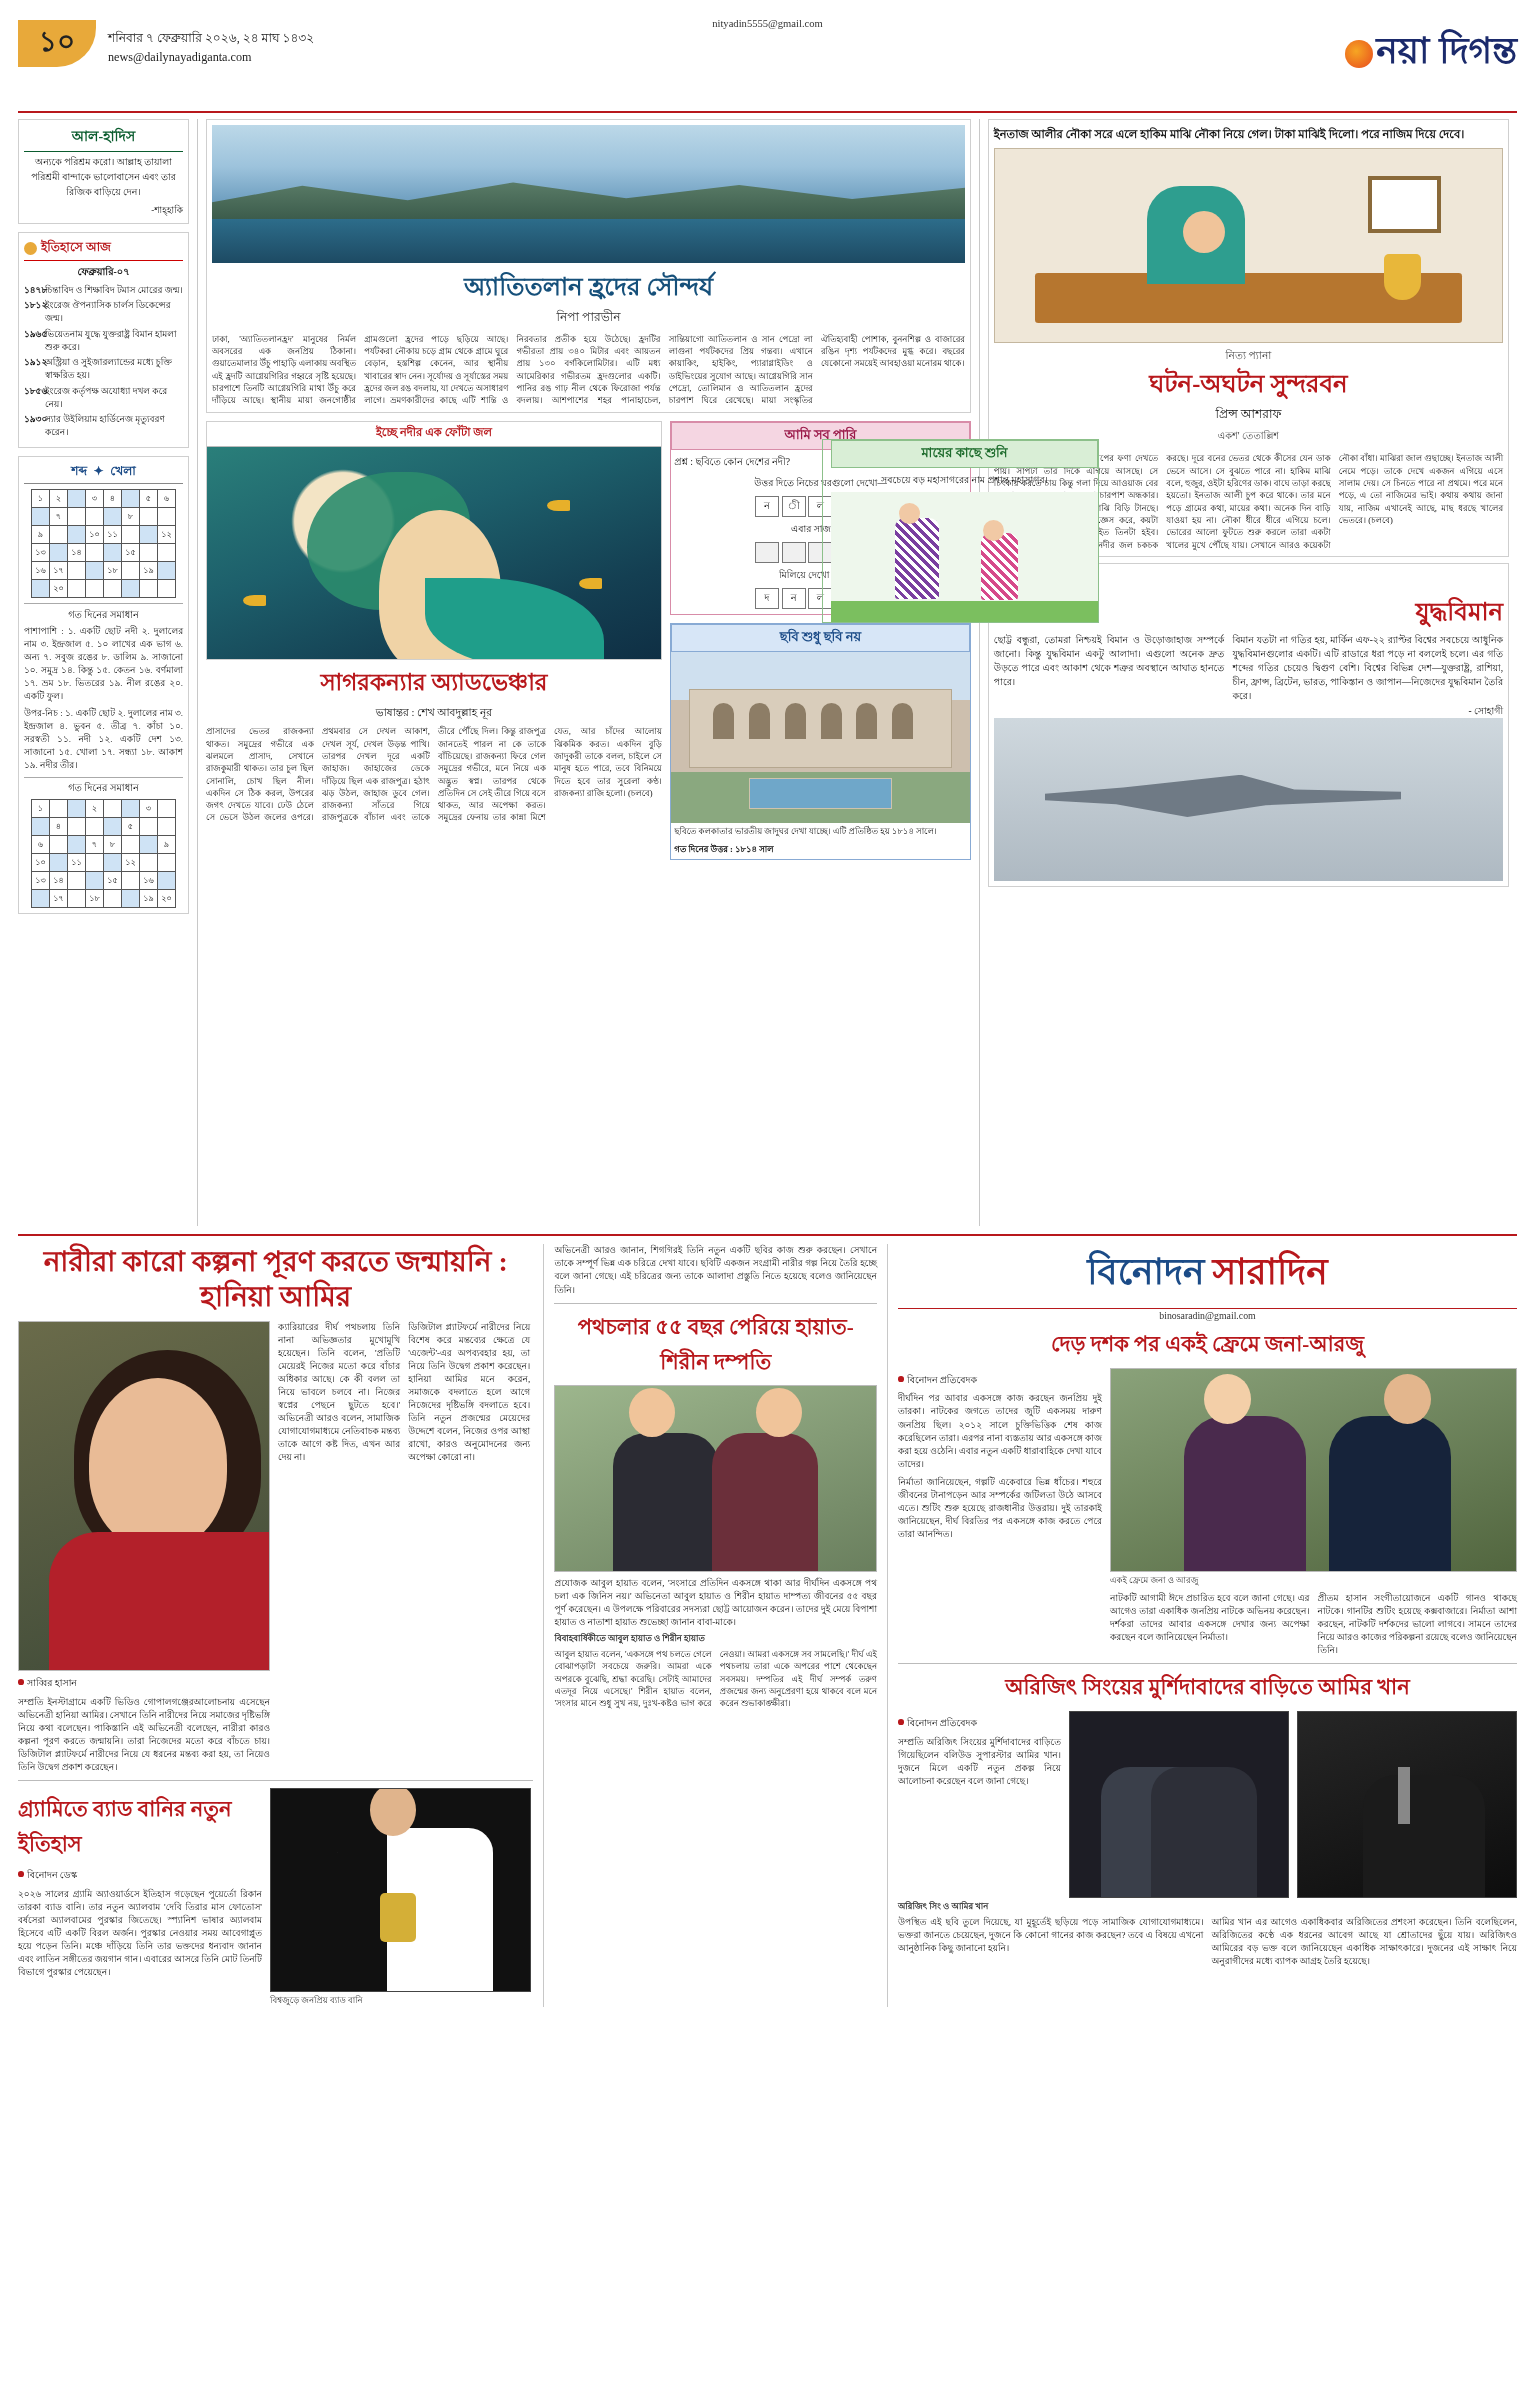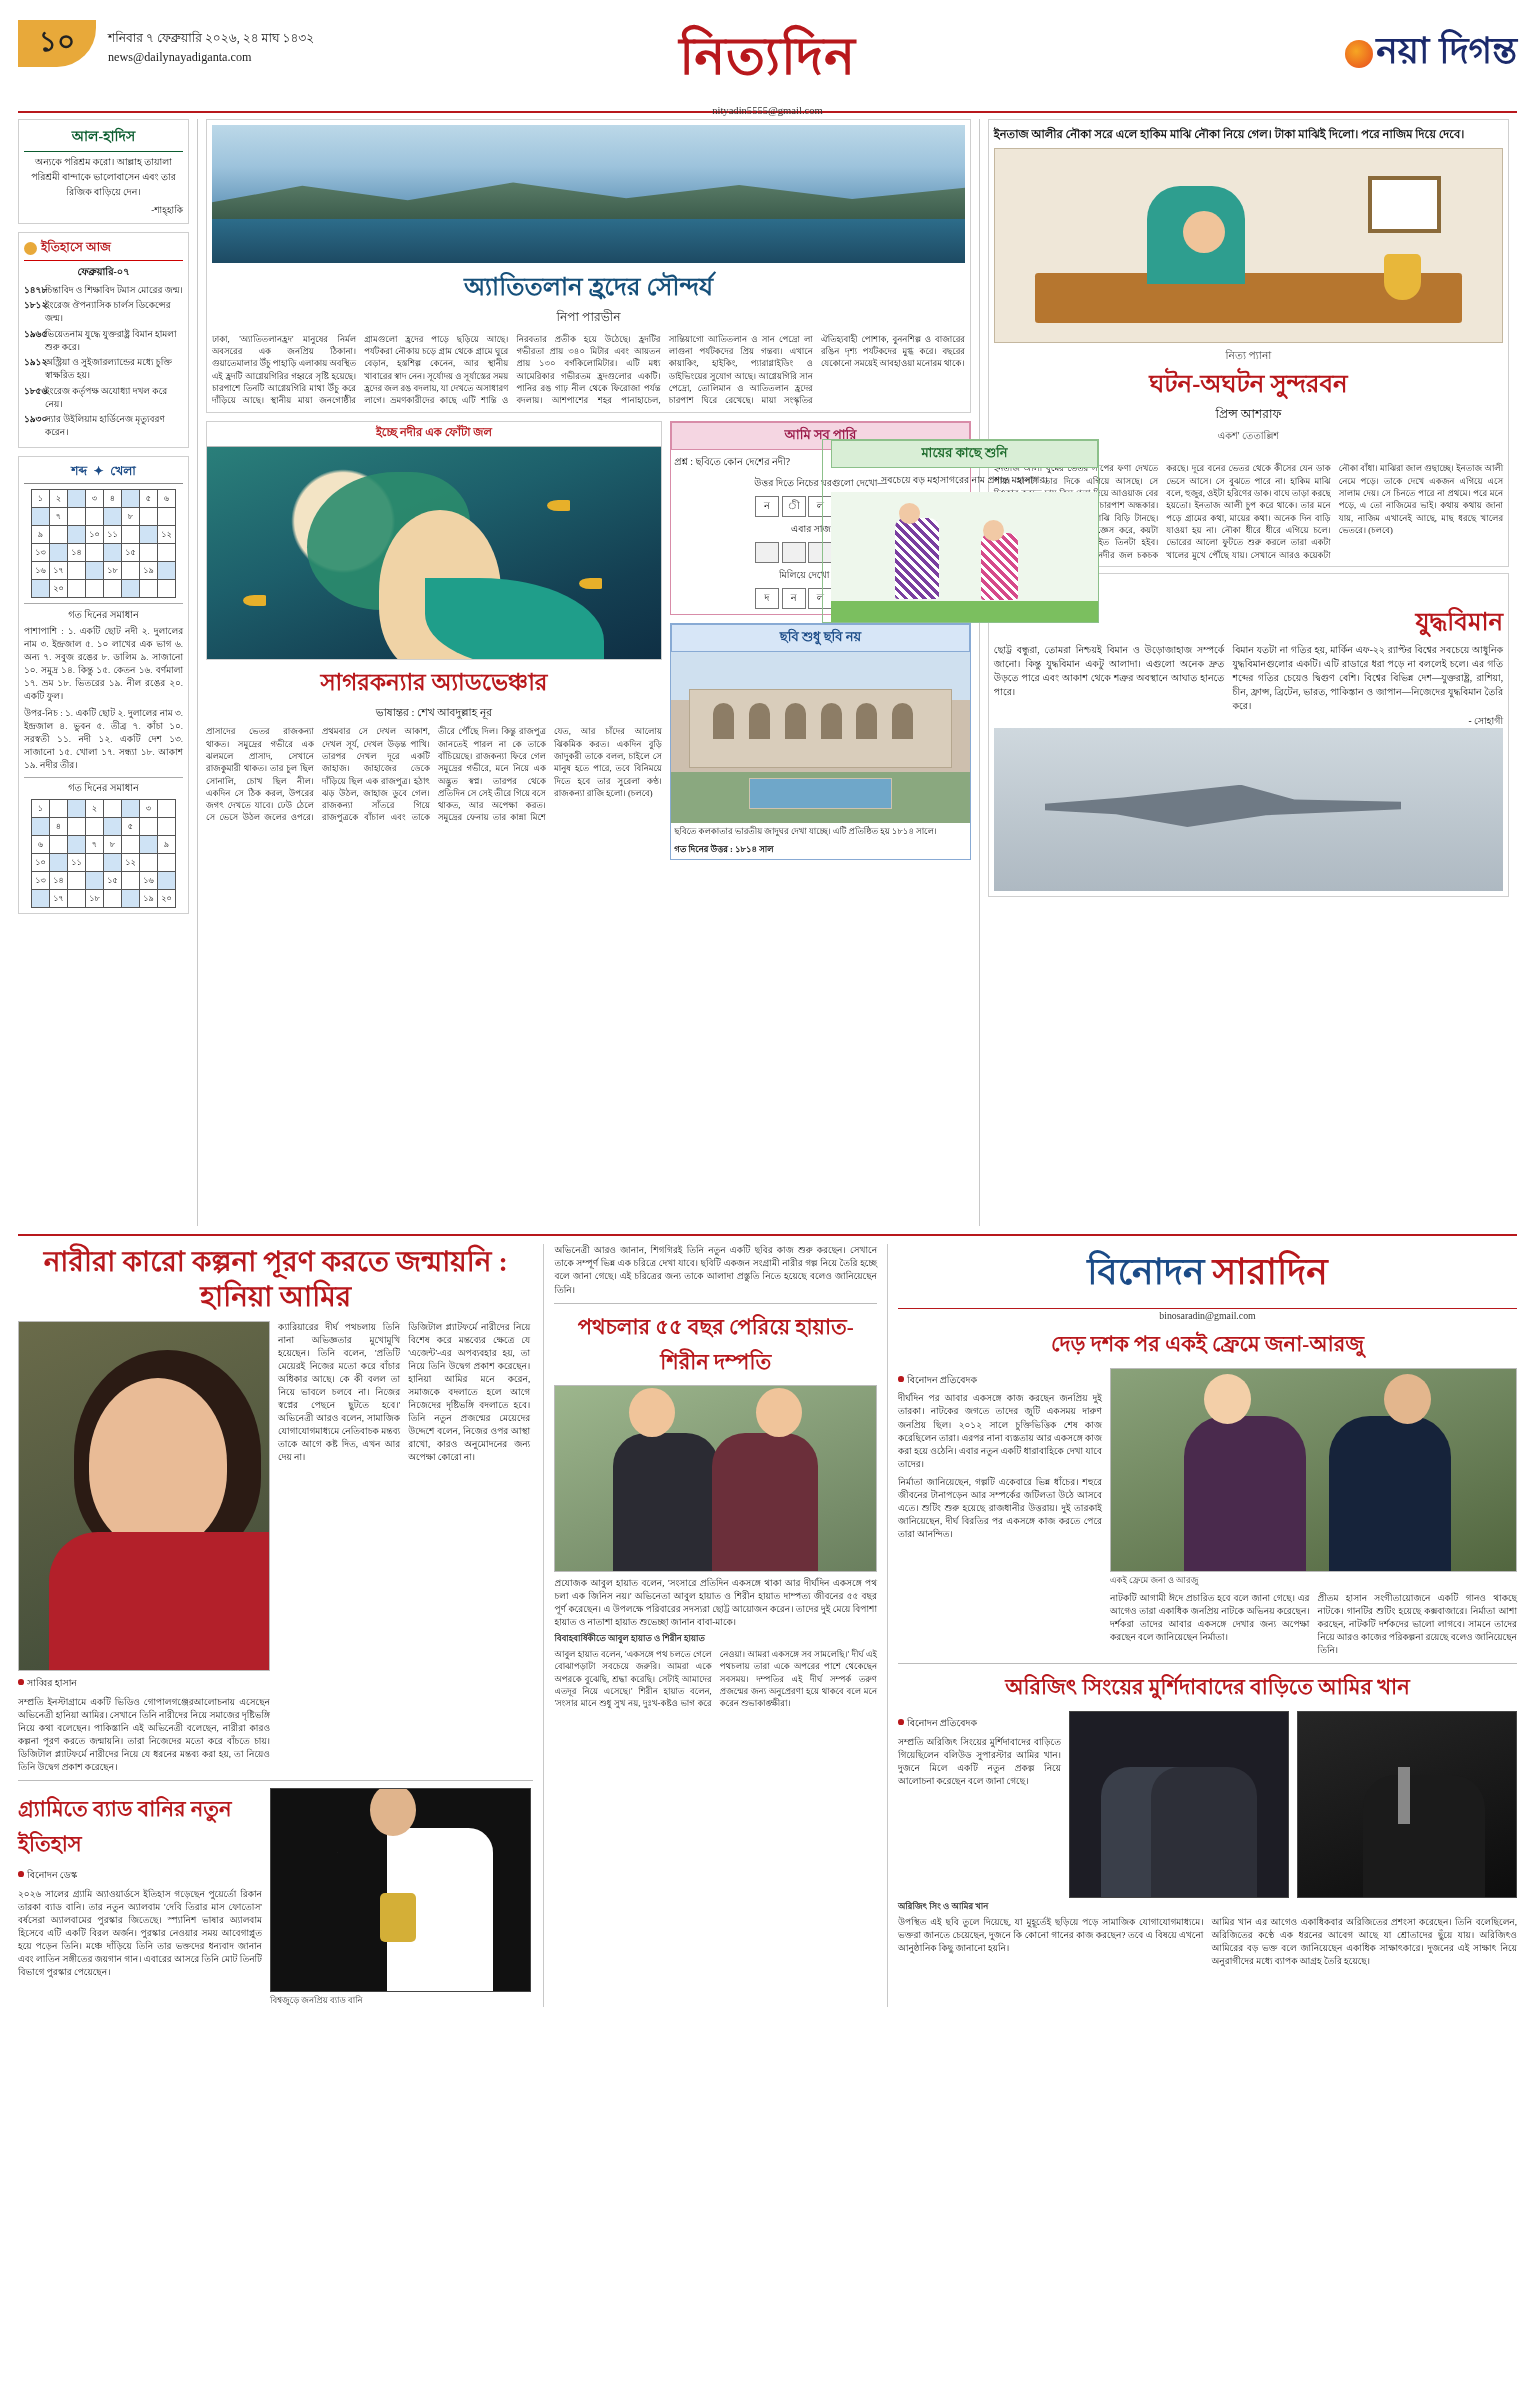--- a/index.html
+++ b/index.html
@@ -158,21 +158,21 @@
   .boat-img .wall{position:absolute;inset:0;background:#efe7d8;}
   .boat-img .desk{position:absolute;left:8%;right:8%;bottom:10%;height:26%;background:#b6762f;border-radius:3.3px;}
   .boat-img .man{position:absolute;left:30%;bottom:30%;width:98px;height:98px;background:#2e9e8f;border-radius:33px 33px 0 0;}
   .boat-img .manhead{position:absolute;left:37%;bottom:46%;width:42px;height:42px;border-radius:50%;background:#f0c49a;}
   .boat-img .shield{position:absolute;right:16%;bottom:22%;width:37px;height:46px;background:#e8b73a;border-radius:4.9px 4.9px 18px 18px;}
   .boat-img .frame{position:absolute;right:12%;top:14%;width:73px;height:57px;background:#fff;border:4.9px solid #8a6a3a;}
 
   .nitto-label{text-align:center; font-size:10.6px; margin-top:4.9px; color:#444;}
   .ghoton-title{text-align:center;font-size:24.4px;font-weight:bold;color:#b8181c;}
   .ghoton-sub{text-align:center;font-size:12.2px;margin-bottom:3.3px;}
-  .ekank{text-align:center;font-size:9.8px;color:#444;margin-bottom:17px;}
+  .ekank{text-align:center;font-size:9.8px;color:#444;margin-bottom:7px;}
   .cols3{column-count:3;column-gap:8.1px;font-size:8.5px;line-height:1.45;text-align:justify;}
 
   .jet-box{border:0.8px solid #cfcfcf;padding:4.9px;margin-top:6.5px;}
   .jet-title{text-align:right;font-size:24.4px;font-weight:bold;color:#b8181c;}
   .jet-img{height:163px;background:linear-gradient(180deg,#cfd8de,#aeb9c2);position:relative;overflow:hidden;}
   .jet-img .plane{position:absolute;left:10%;top:35%;width:70%;height:26%;background:#6f7a85;clip-path:polygon(0 45%,22% 30%,55% 0,70% 35%,100% 40%,100% 58%,62% 72%,40% 100%,20% 70%,0 60%);}
   .sidebar-vert{writing-mode:vertical-rl; text-orientation:mixed; font-size:9px; color:#666;}
 
   
   .bottom-area{ display:flex; gap:10px; margin-top:8.1px; border-top:2.4px double #b8181c; padding-top:8.1px;}
@@ -231,21 +231,20 @@
 
 <div class="page">
 
   <div class="masthead">
     <div class="page-num-badge">১০</div>
     <div class="mast-date">
       <div>শনিবার ৭ ফেব্রুয়ারি ২০২৬, ২৪ মাঘ ১৪৩২</div>
       <div>news@dailynayadiganta.com</div>
     </div>
     <div class="mast-title">
-      <div class="big">নিত্যদিন</div>
       <div class="mail">nityadin5555@gmail.com</div>
     </div>
     <div class="mast-logo">
       <div class="nd"><span class="sun"></span><span>নয়া দিগন্ত</span></div>
     </div>
   </div>
 
   <div class="top-area">
 
     <div class="col colA">

